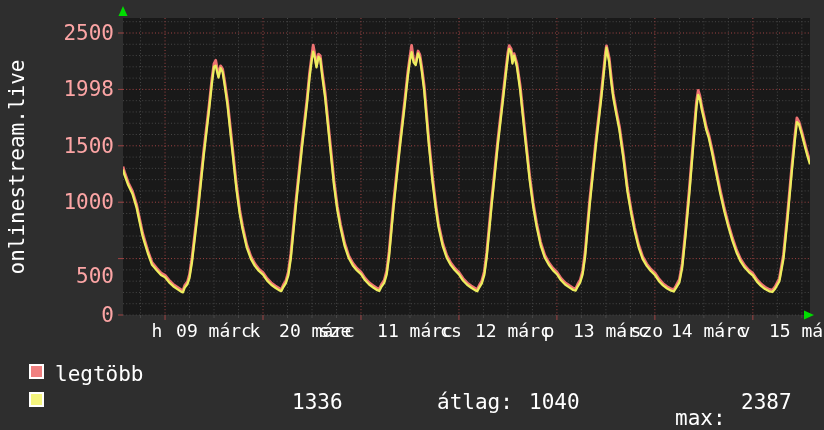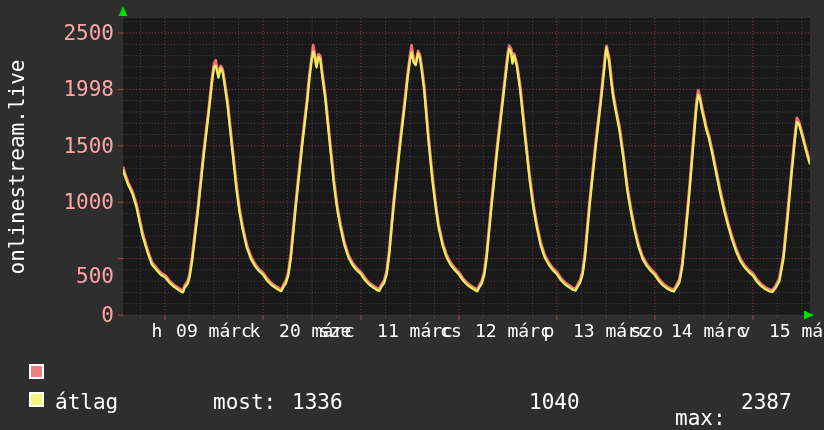--- a/index.html
+++ b/index.html
@@ -159,24 +159,24 @@
       <div class="xlab" style="left: 450.948px;">cs</div>
       <div class="xlab" style="left: 610.916px;">13 márc</div>
       <div class="xlab" style="left: 548.916px;">p</div>
       <div class="xlab" style="left: 708.884px; text-align: center;">14 márc</div>
       <div class="xlab" style="left: 646.884px;">szo</div>
       <div class="xlab" style="left: 806.852px;">15 márc</div>
       <div class="xlab" style="left: 744.852px;">v</div>
     </div>
 
   <div class="swatch" style="left:29px;top:364px;background:#f08080;"></div>
+  <div class="ltext" style="left:55px;top:362px;">legtöbb</div>
 
   <div class="swatch" style="left:29px;top:392px;background:#f5f57d;"></div>
-  <div class="ltext" style="left:55px;top:390px;">átlag</div>
 
-  <div class="ltext" style="left:213px;top:390px;">most:</div>
   <div class="ltext" style="left:292px;top:390px;">1336</div>
 
+  <div class="ltext" style="left:437px;top:390px;">átlag:</div>
   <div class="ltext" style="left:529px;top:390px;">1040</div>
 
   <div class="ltext" style="left:675px;top:406px;">max:</div>
   <div class="ltext" style="left:741px;top:390px;">2387</div>
 </div>
 
 </body></html>

